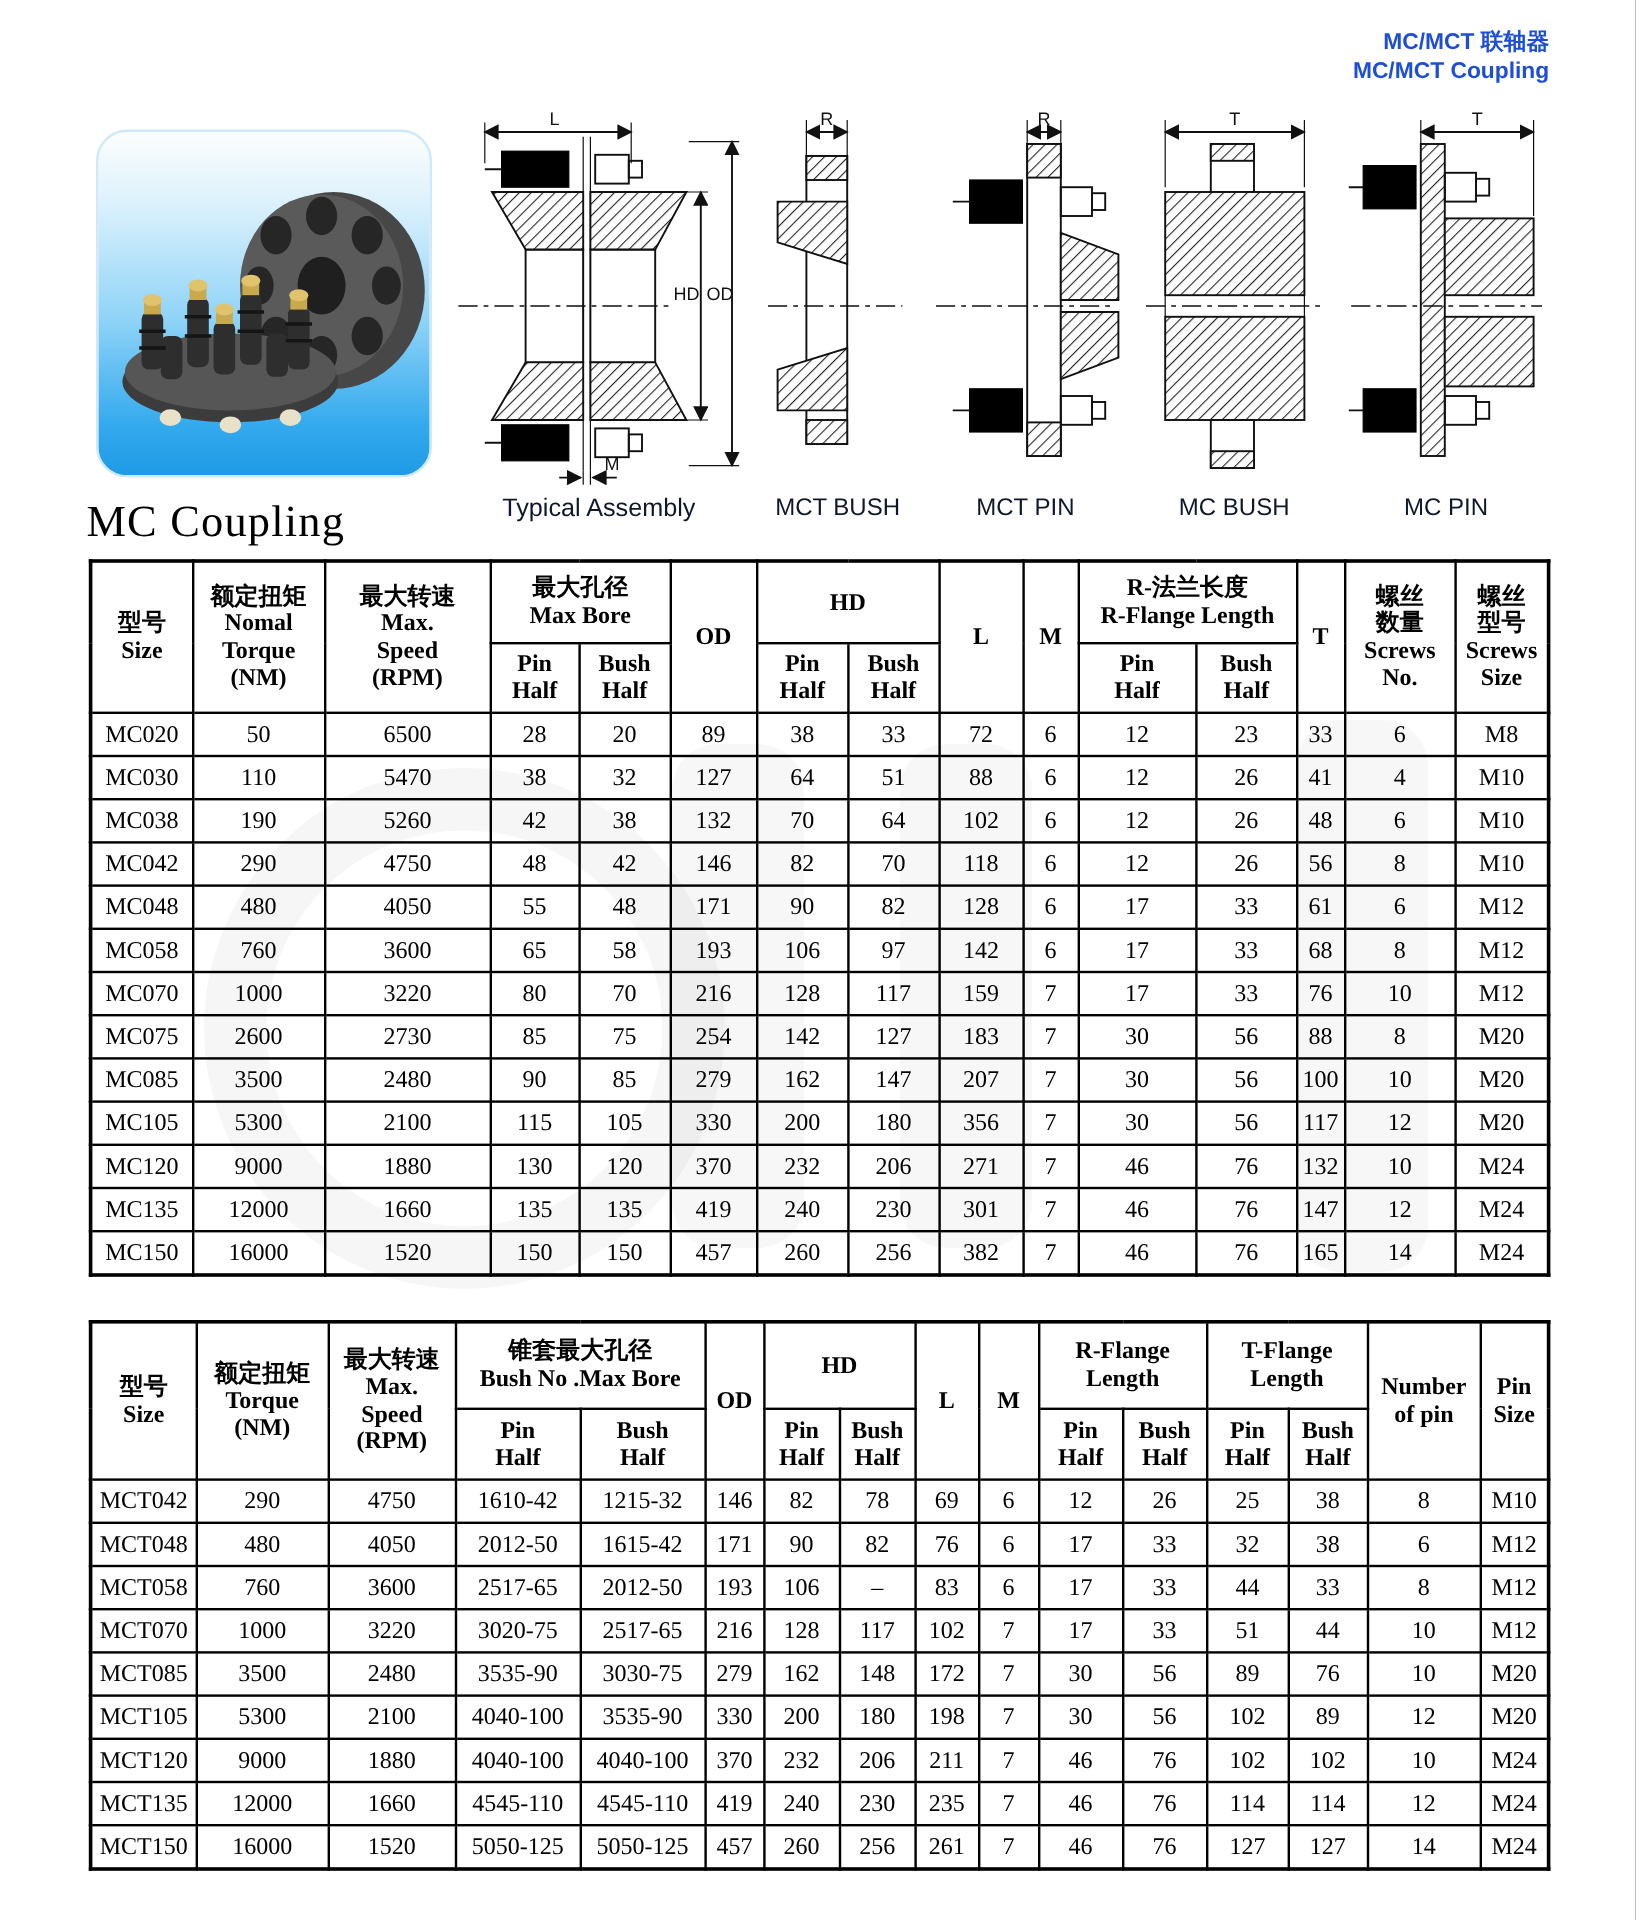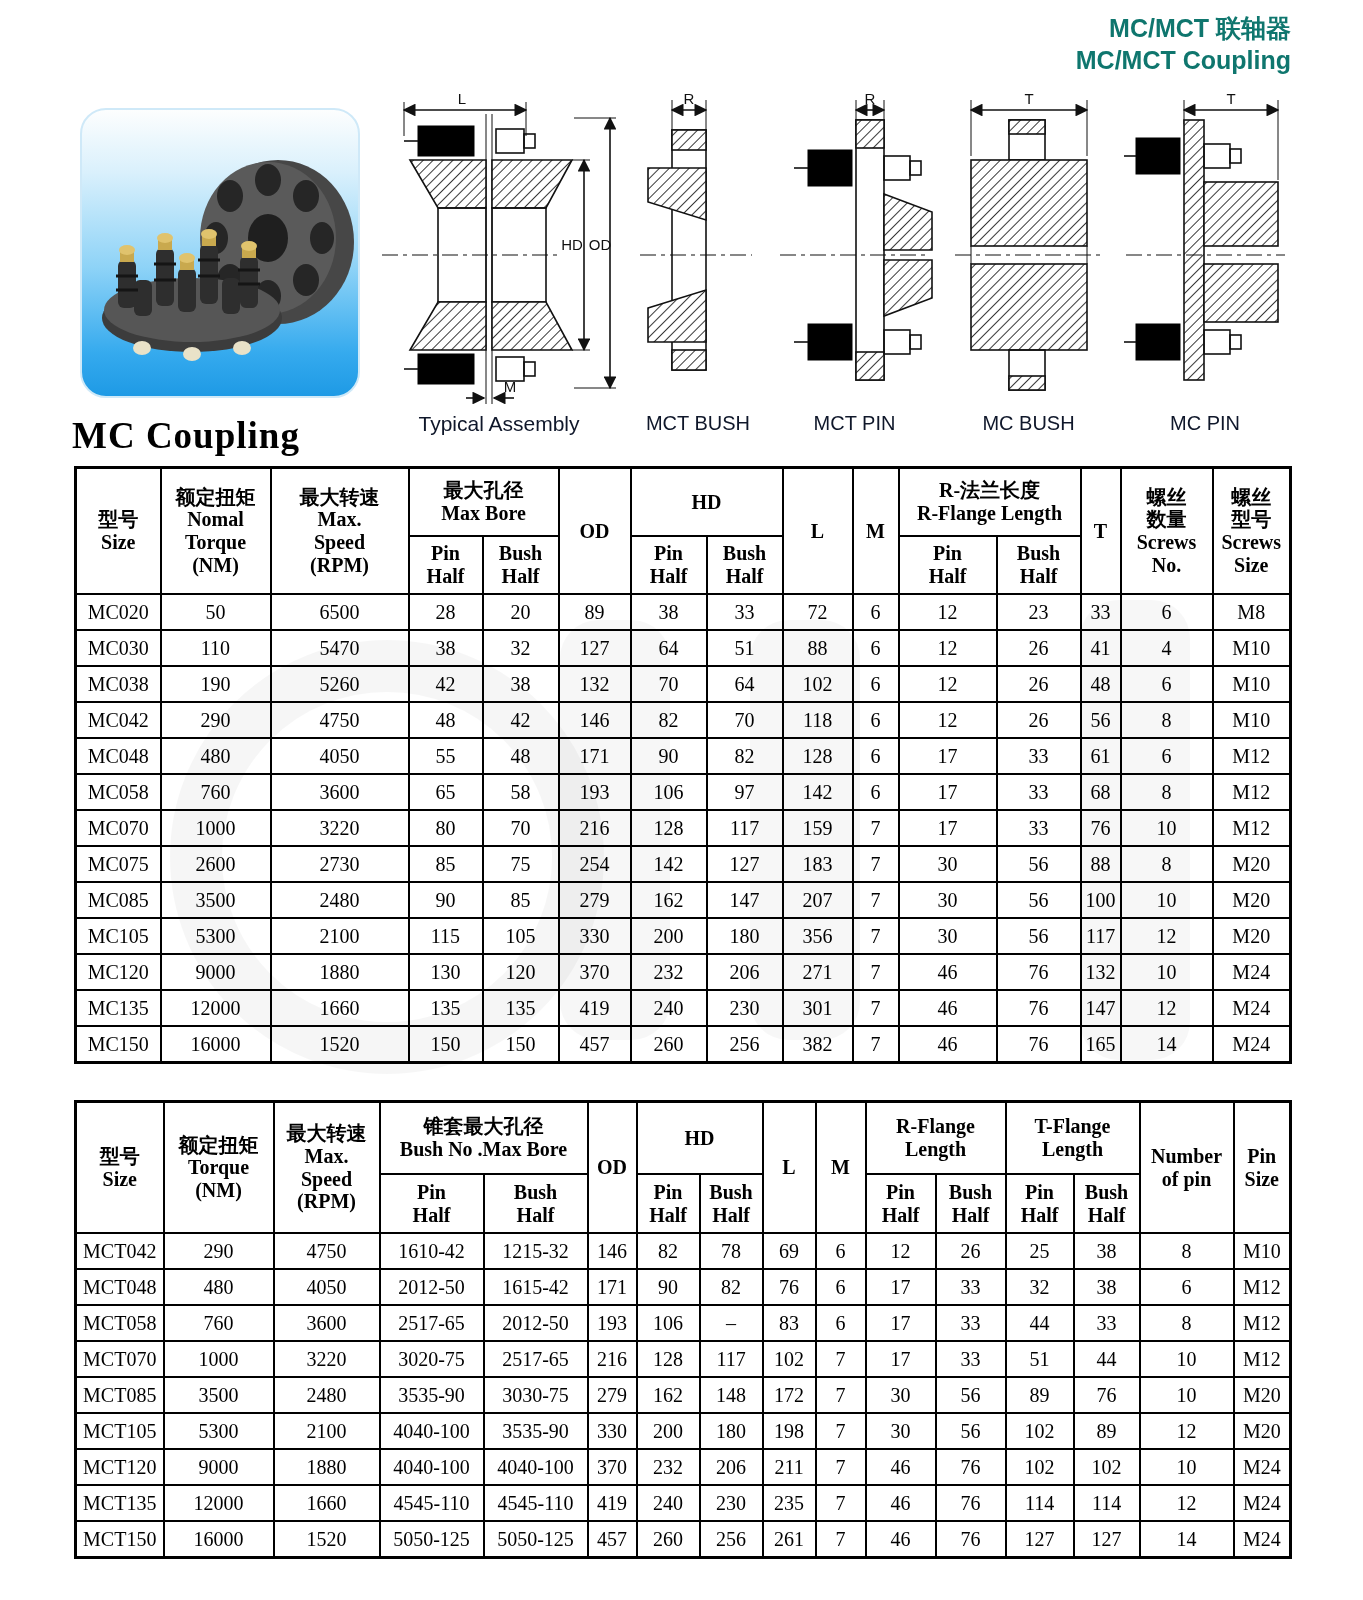--- a/index.html
+++ b/index.html
@@ -1,22 +1,22 @@
 <!DOCTYPE html>
 <html><head>
 <meta charset="utf-8">
 <style>
   html,body{margin:0;padding:0;background:#888;}
   .page{position:relative;width:1363px;height:1600px;background:#fff;overflow:hidden;
         font-family:"Liberation Serif",serif;color:#000;}
 
   
-  .top-title{position:absolute;top:12px;right:72px;text-align:right;
+  .top-title{position:absolute;top:24px;right:72px;text-align:right;
              font-family:"Liberation Sans",sans-serif;font-weight:bold;
-             font-size:25px;line-height:1.28;color:#0f766e;}
+             font-size:19px;line-height:1.28;color:#1d4ed8;}
 
   
   .wm{position:absolute;pointer-events:none;}
   .wm-ring{left:170px;top:640px;width:330px;height:330px;border:52px solid rgba(0,0,0,0.035);border-radius:50%;}
   .wm-bar{top:620px;width:110px;height:420px;background:rgba(0,0,0,0.03);border-radius:38px;}
   .wm-b1{left:560px;} .wm-b2{left:750px;} .wm-b3{left:1080px;top:600px;height:460px;}
 
   
   .figures{position:absolute;left:80px;top:90px;display:flex;gap:14px;align-items:flex-start;}
   .fig{display:flex;flex-direction:column;align-items:center;}
@@ -25,21 +25,21 @@
          background:linear-gradient(180deg,#fdfefe 0%,#d9f0fc 22%,#8ed3f7 55%,#35aaee 85%,#1e9ae5 100%);
          border:2px solid #cfe9f8;box-sizing:border-box;overflow:hidden;}
   svg text{font-family:"Liberation Sans",sans-serif;font-size:15px;fill:#111;}
   .ln{stroke:#111;stroke-width:1.6;fill:none;}
   .thin{stroke:#111;stroke-width:1;fill:none;}
   .axis{stroke:#111;stroke-width:1.1;stroke-dasharray:16 5 4 5;fill:none;}
   .hat{fill:url(#hatch);stroke:#111;stroke-width:1.6;}
   .blk{fill:#000;stroke:#000;}
 
   
-  .section-heading{position:absolute;left:72px;font-weight:bold;font-size:37px;
+  .section-heading{position:absolute;left:72px;font-weight:normal;font-size:37px;
                    font-family:"Liberation Serif",serif;letter-spacing:1px;}
   .h-mc{top:414px;} .h-mct{top:1058px;}
 
   
   .dtable{position:absolute;left:74px;border-collapse:collapse;table-layout:fixed;width:1215px;
           background:transparent;}
   .t-mc{top:466px;} .t-mct{top:1100px;}
   .dtable th,.dtable td{border:2px solid #000;text-align:center;vertical-align:middle;
                         padding:0;overflow:hidden;}
   .dtable{border:3px solid #000;}

